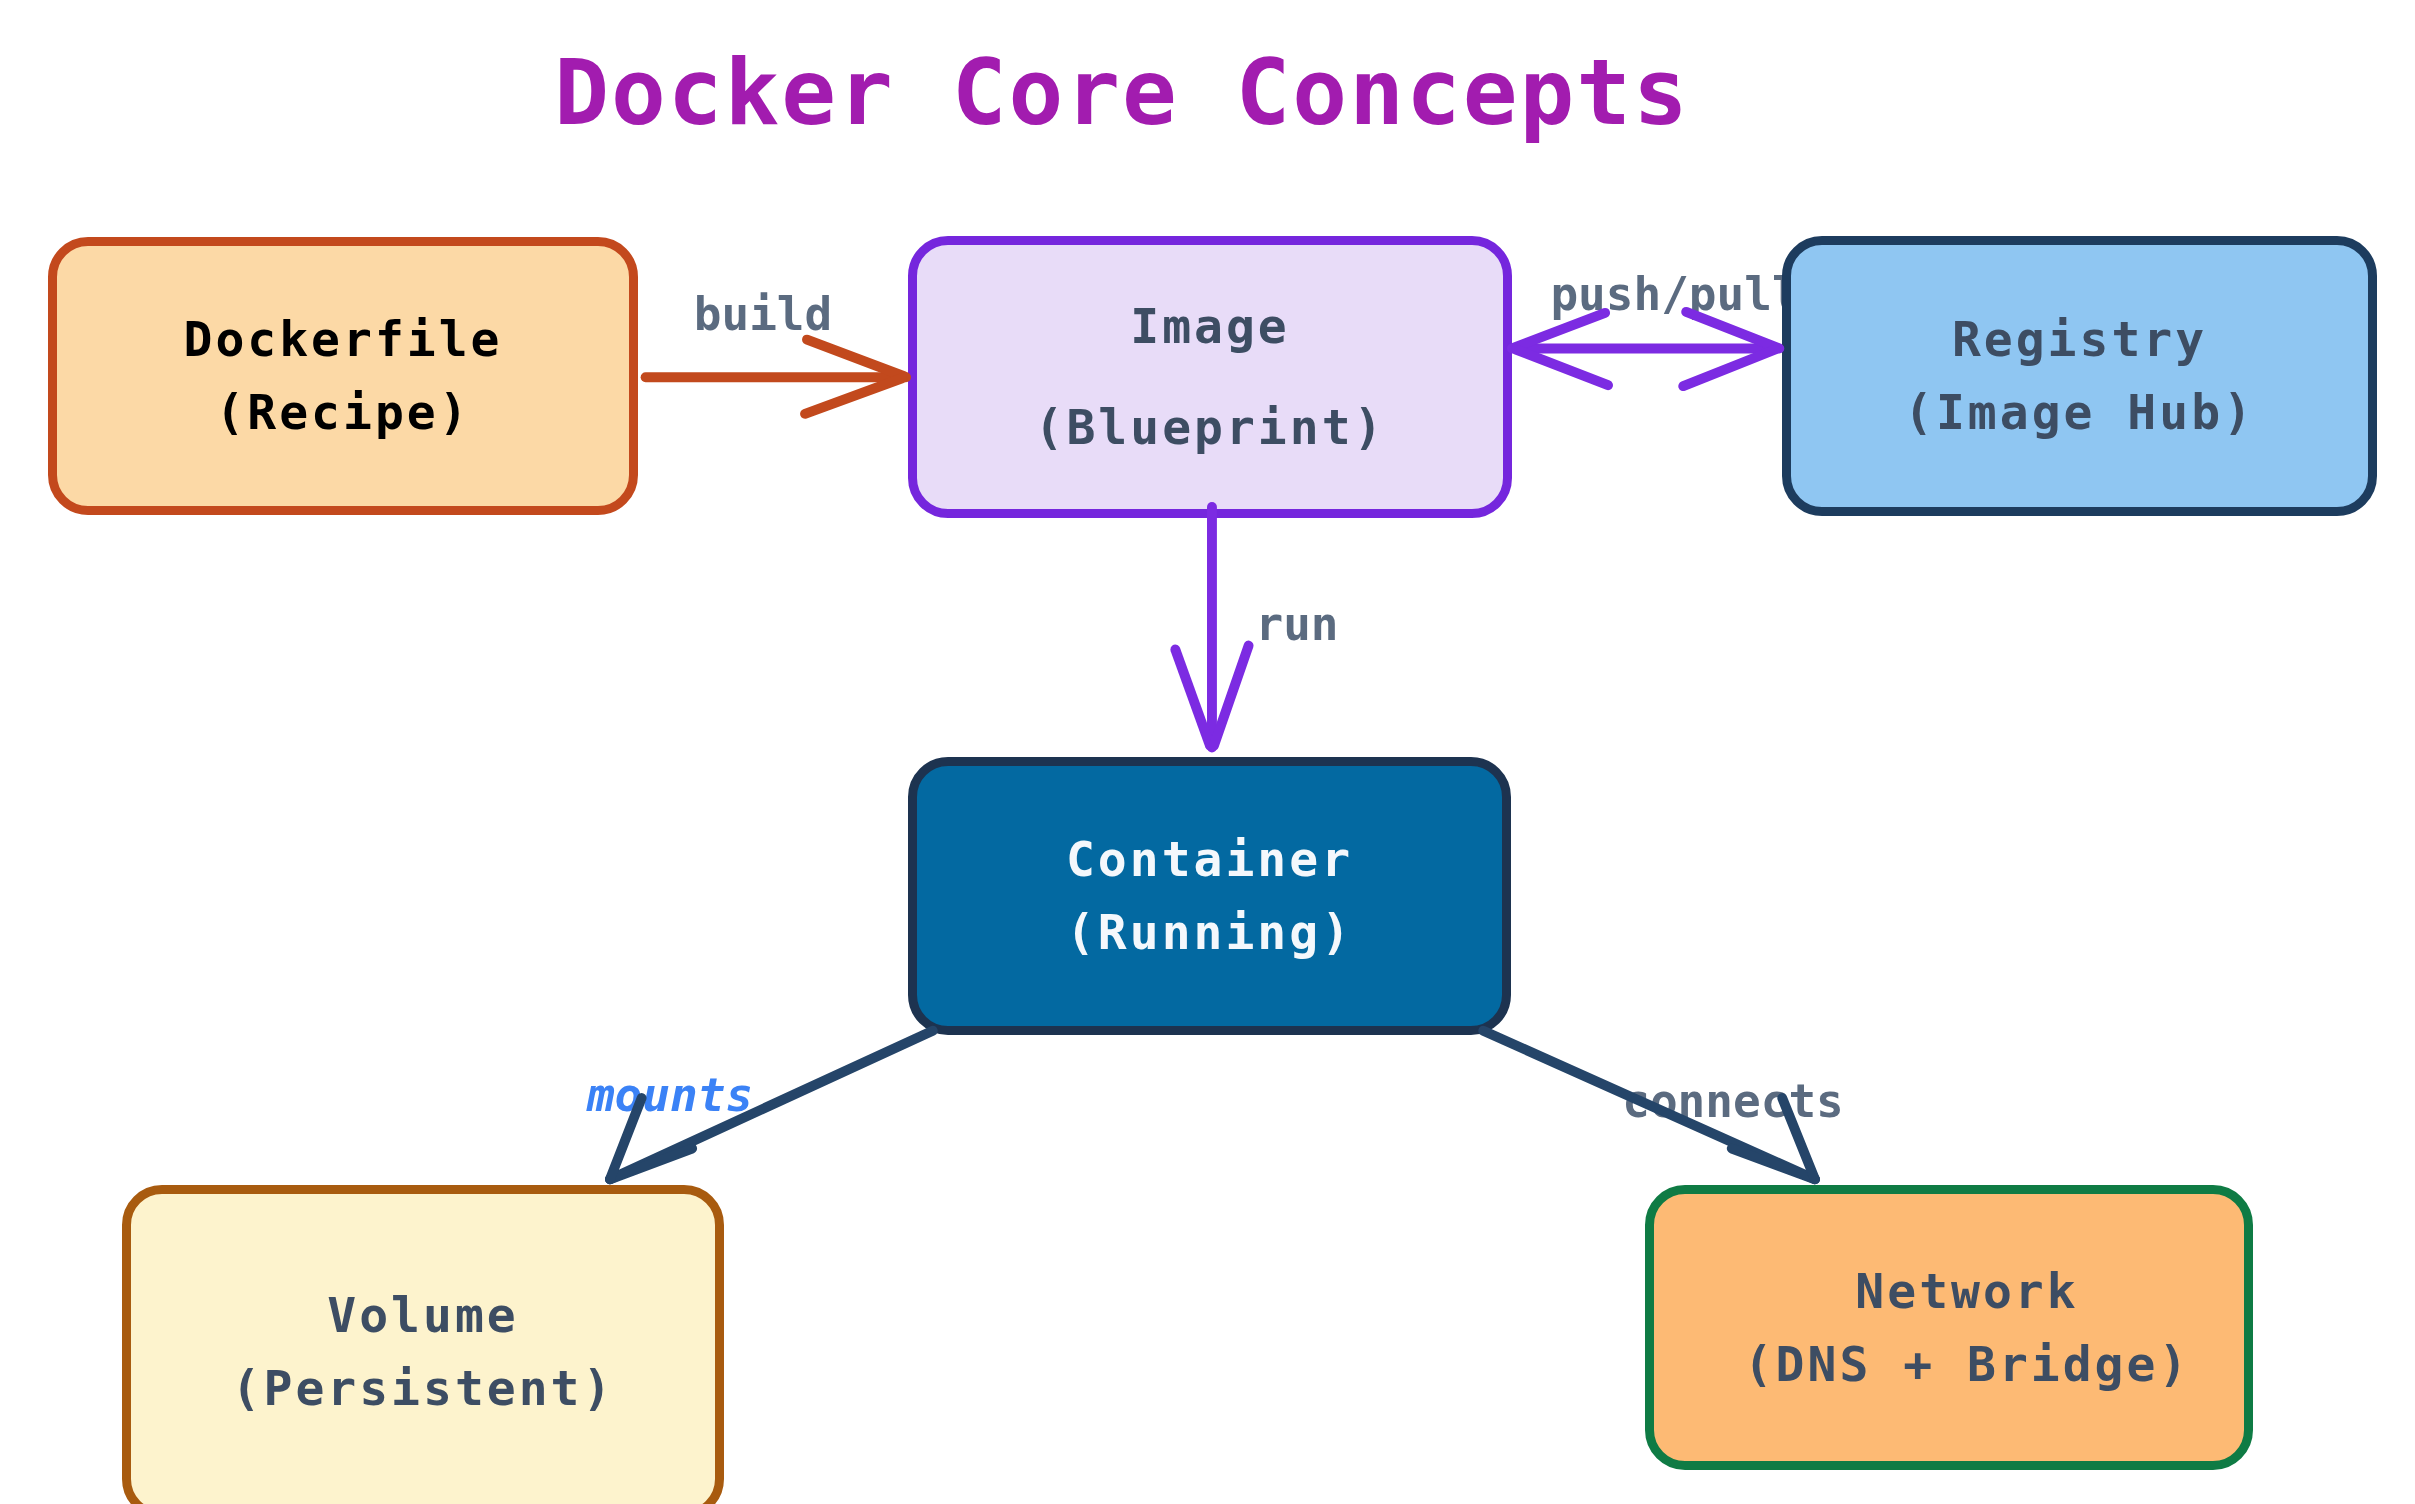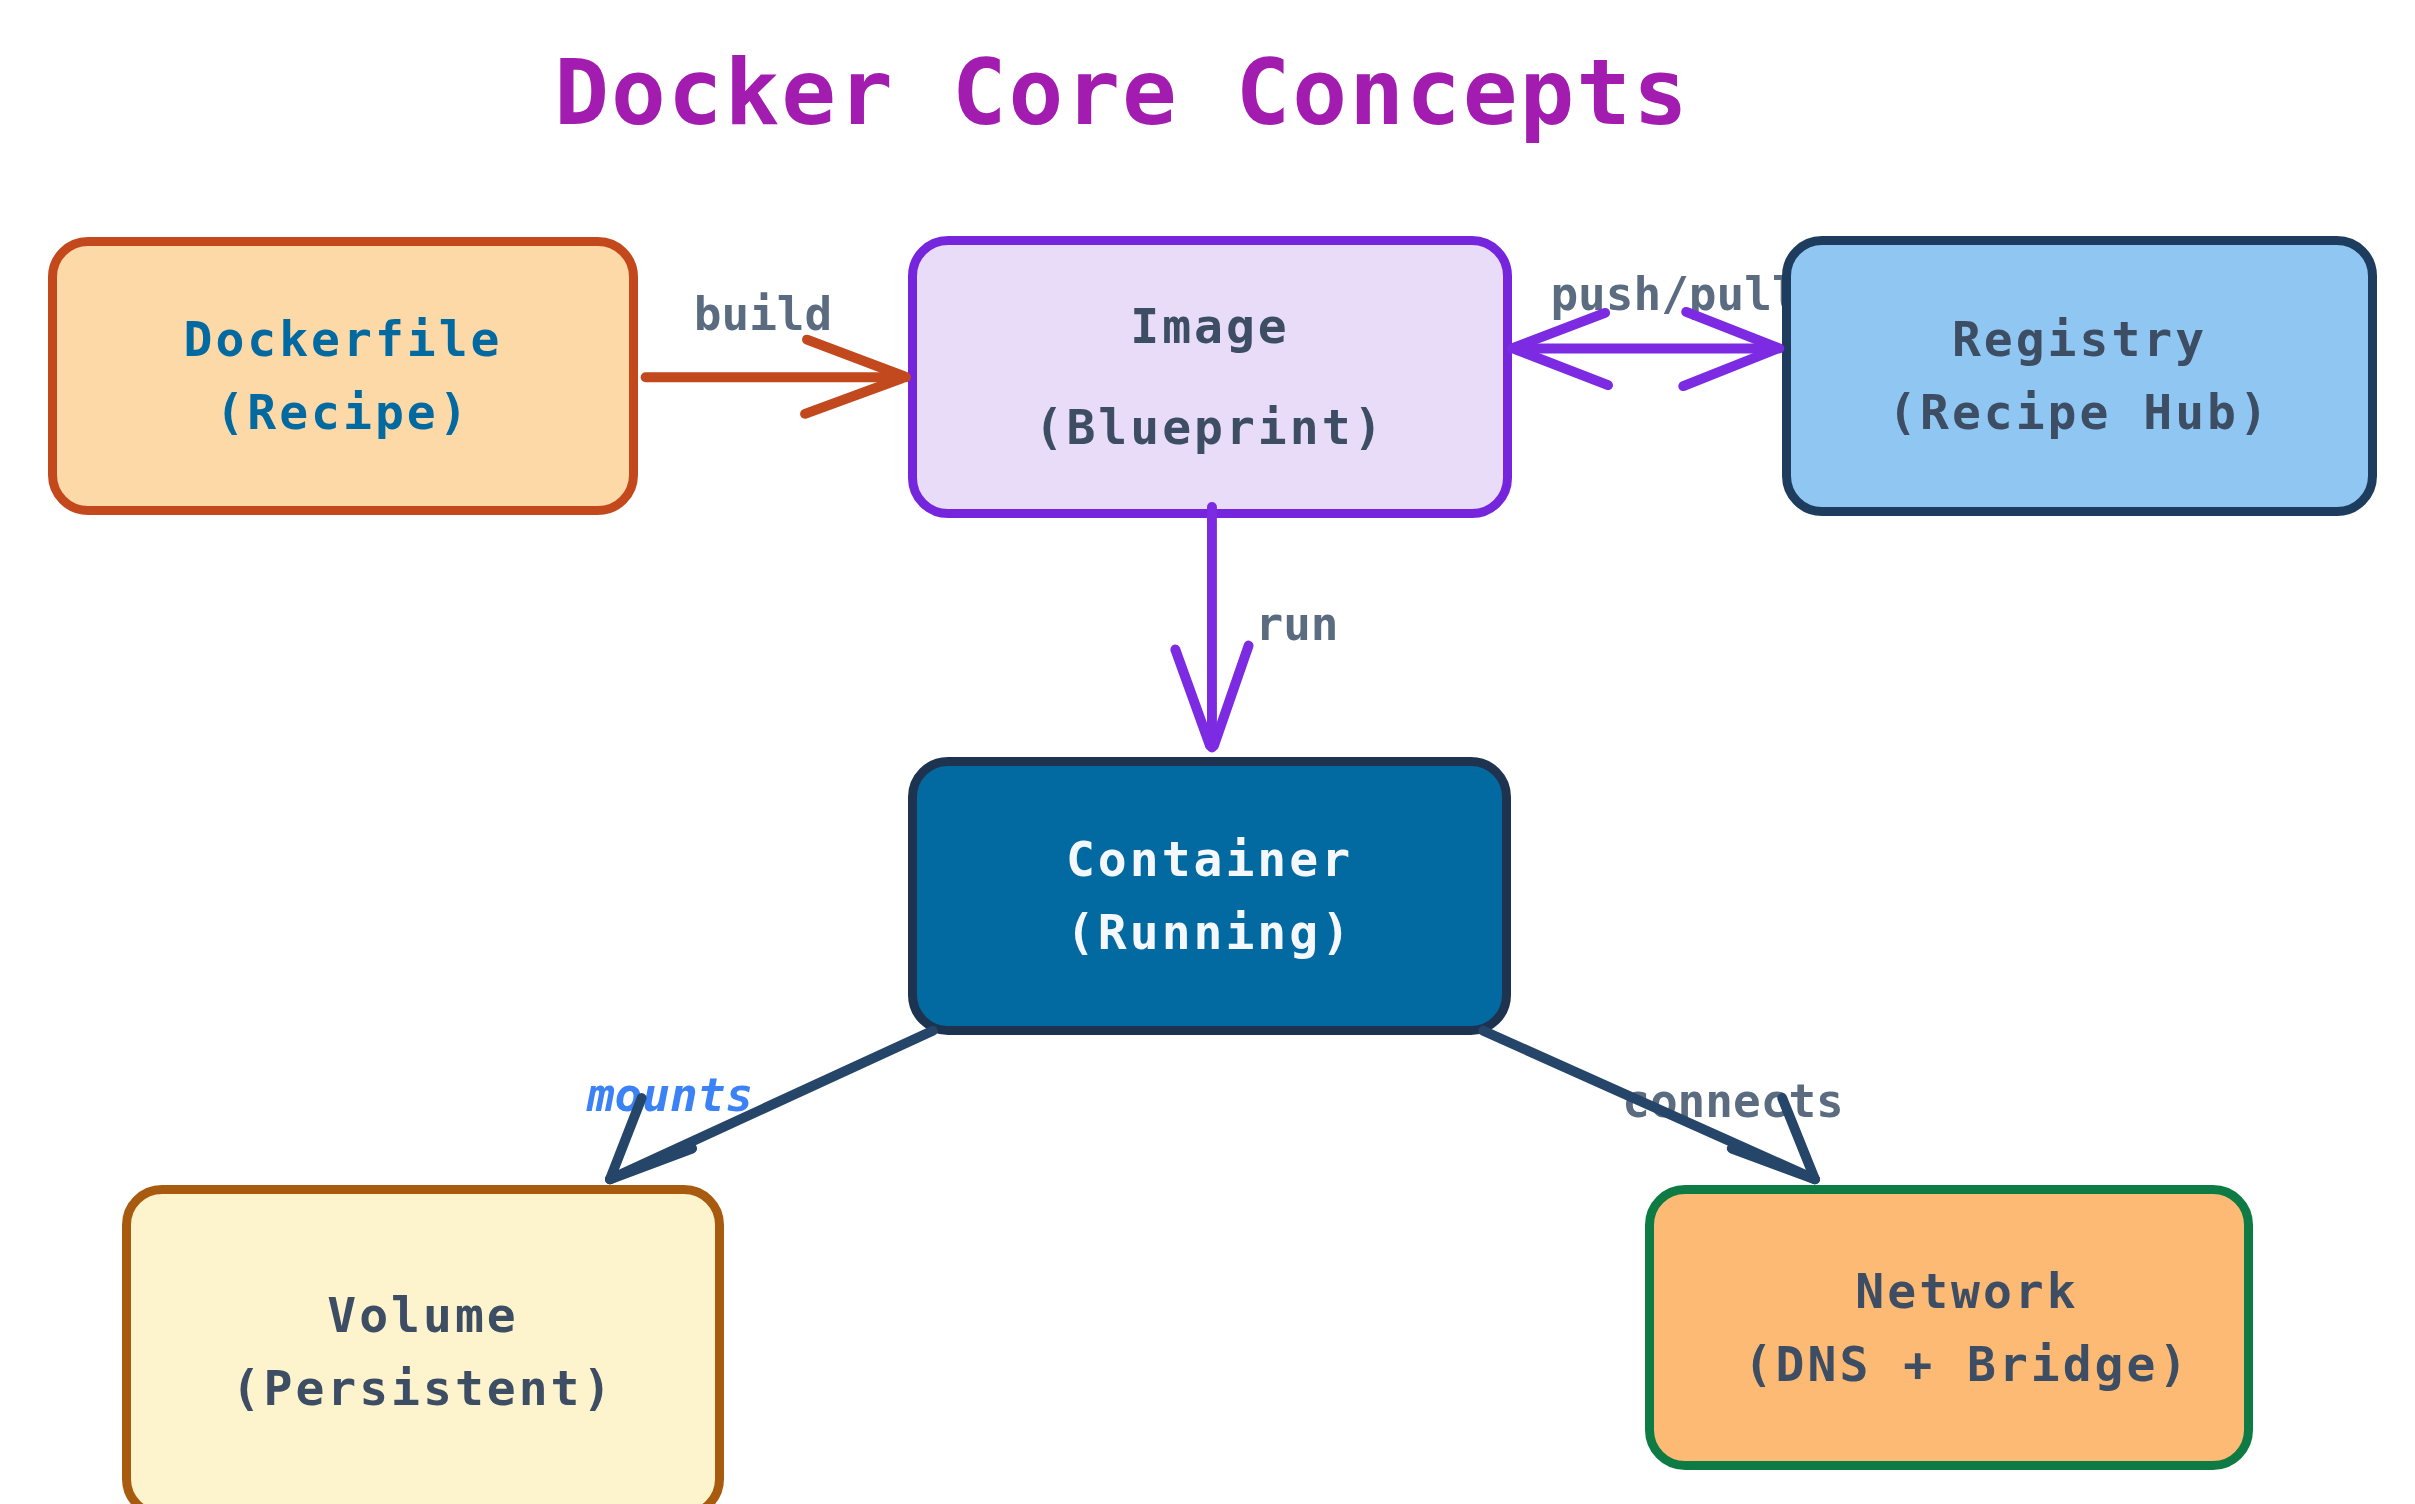--- a/index.html
+++ b/index.html
@@ -72,33 +72,33 @@
 <div class="canvas">
 
   <div class="title" style="color: #a21caf;">Docker Core Concepts</div>
 
   <div class="edge-label" id="label-build" style="color: rgb(91, 107, 128);">build</div>
   <div class="edge-label" id="label-push-pull" style="color: rgb(91, 107, 128);">push/pull</div>
   <div class="edge-label" id="label-run" style="color: rgb(91, 107, 128);">run</div>
   <div class="edge-label" id="label-mounts" style="color: #3b82f6; font-style: italic;">mounts</div>
   <div class="edge-label" id="label-connects" style="color: rgb(91, 107, 128);">connects</div>
 
-  <div class="node" id="node-dockerfile" style="background-color: rgb(252, 217, 166); border-color: rgb(195, 73, 29); color: #0369a1;">
+  <div class="node" id="node-dockerfile" style="background-color: rgb(252, 217, 166); border-color: rgb(195, 73, 29); color: #000000;">
     <span>Dockerfile</span>
     <span>(Recipe)</span>
   </div>
 
   <div class="node" id="node-image" style="background-color: rgb(232, 220, 248); border-color: rgb(117, 38, 221); color: rgb(61, 77, 99); gap: 28px;">
     <span>Image</span>
     <span>(Blueprint)</span>
   </div>
 
   <div class="node" id="node-registry" style="background-color: rgb(143, 198, 242); border-color: rgb(29, 60, 94); color: rgb(61, 77, 99);">
     <span>Registry</span>
-    <span>(Recipe Hub)</span>
+    <span>(Image Hub)</span>
   </div>
 
   <div class="node" id="node-container" style="background-color: #0369a1; border-color: rgb(29, 51, 80); color: rgb(244, 248, 252);">
     <span>Container</span>
     <span>(Running)</span>
   </div>
 
   <div class="node" id="node-volume" style="background-color: rgb(253, 243, 205); border-color: rgb(168, 91, 15); color: rgb(61, 77, 99);">
     <span>Volume</span>
     <span>(Persistent)</span>

